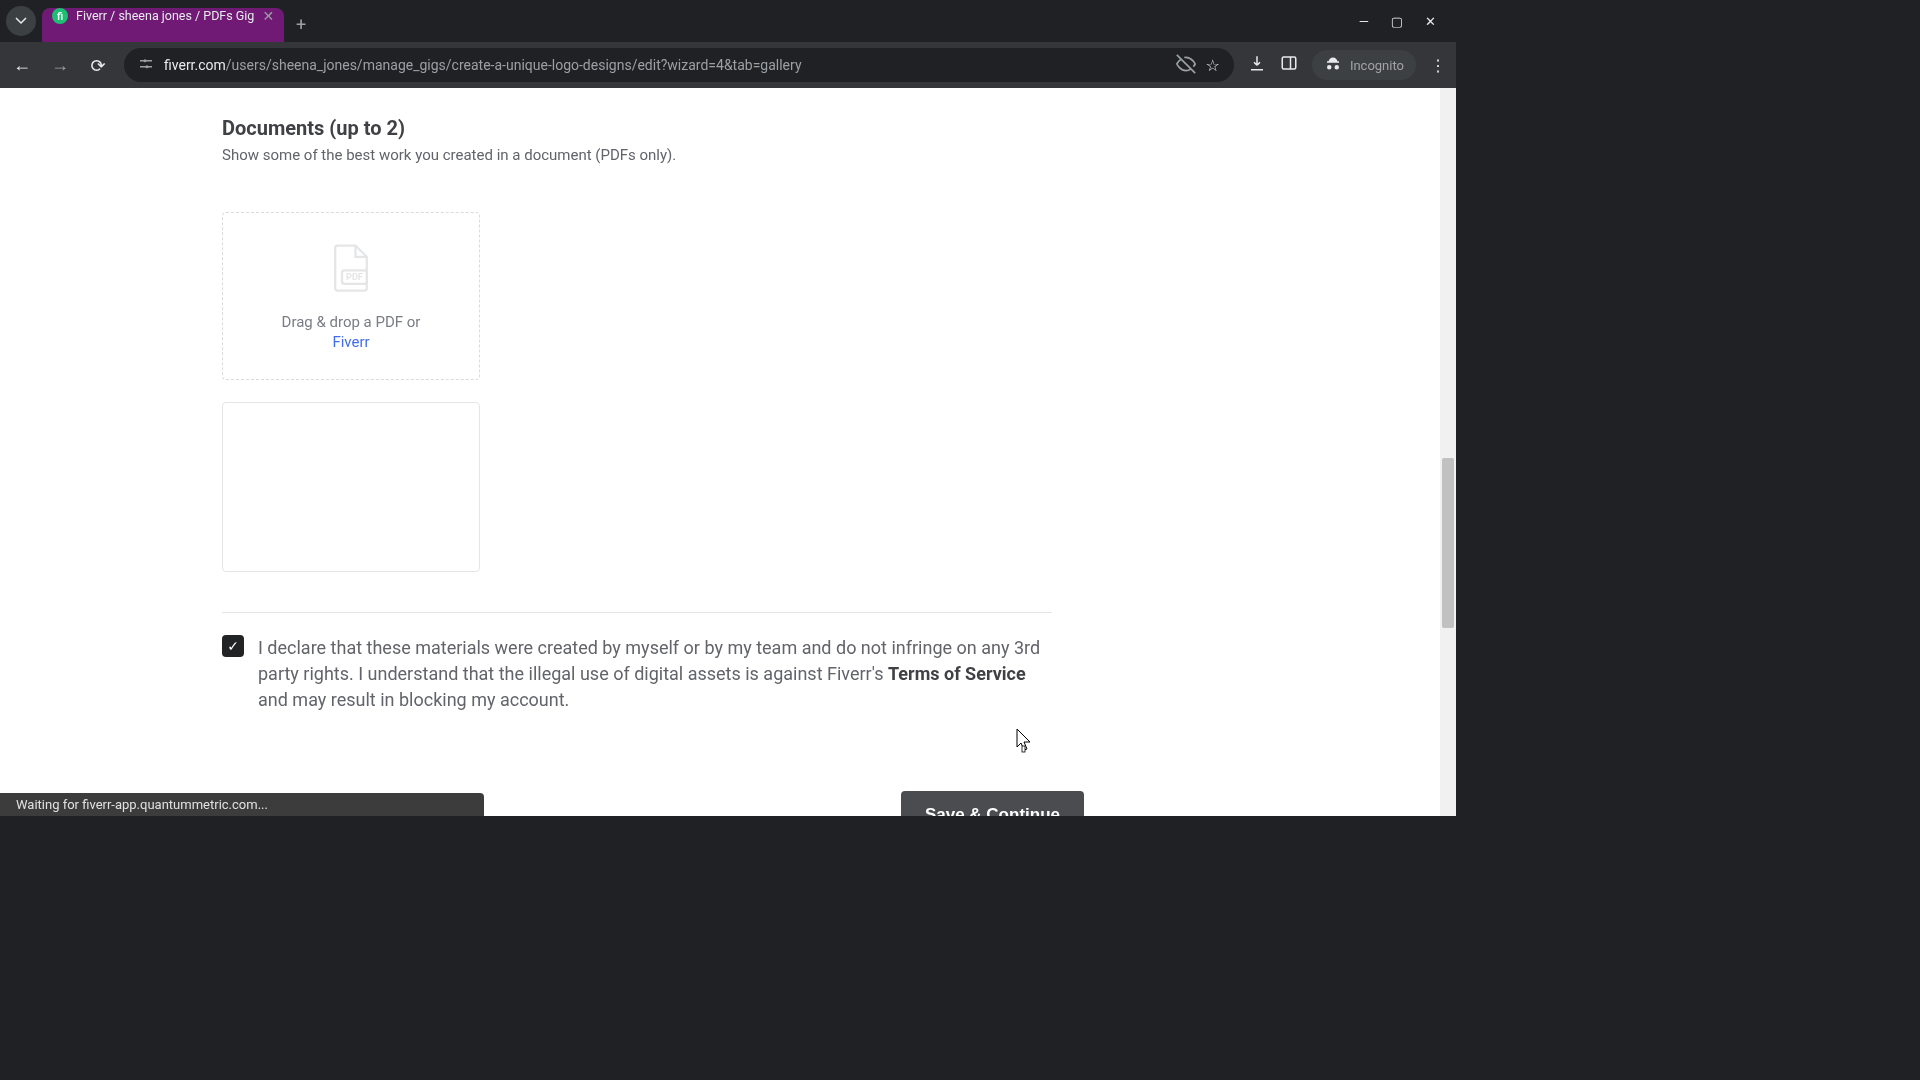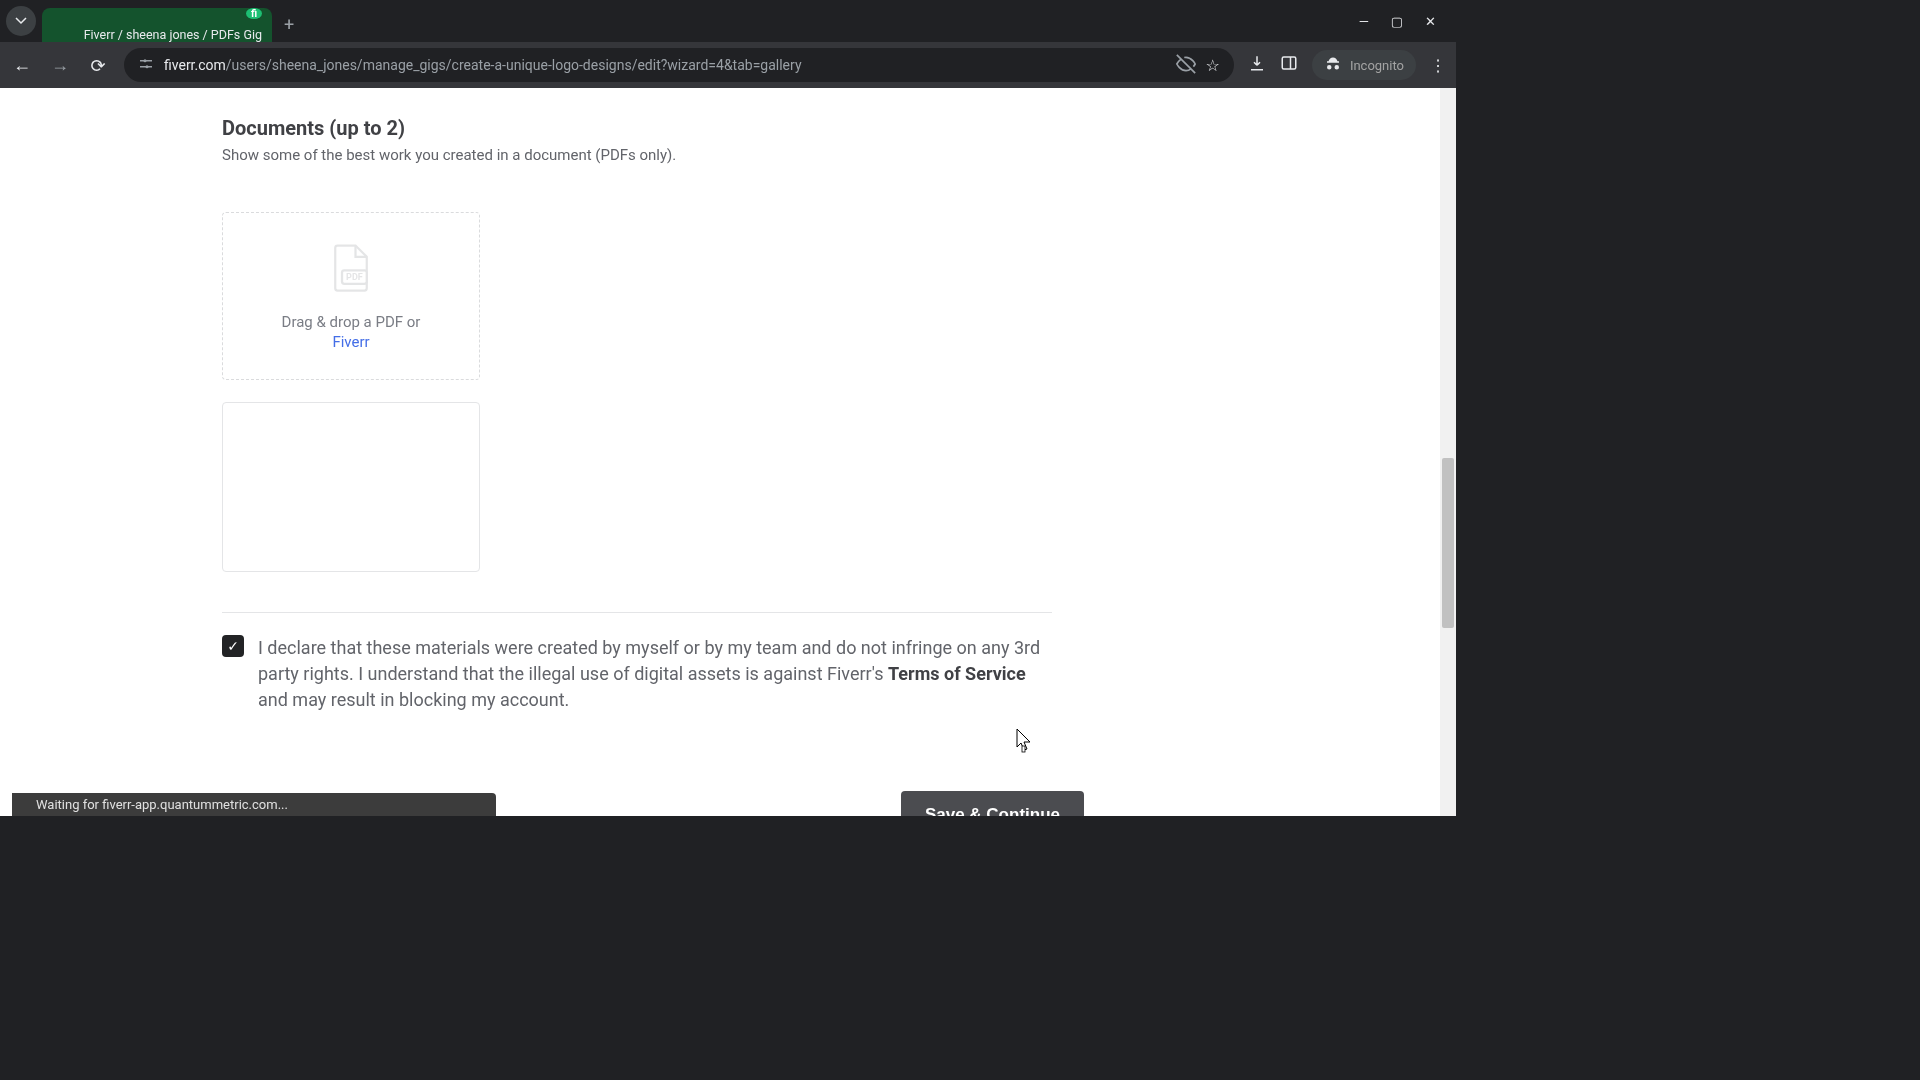--- a/index.html
+++ b/index.html
@@ -20,31 +20,30 @@
     padding: 0 6px;
   }
   .tab-dropdown {
     width: 30px; height: 30px; border-radius: 50%;
     background: #3c4043;
     display: flex; align-items: center; justify-content: center;
     color: #e8eaed;
     margin-right: 6px;
   }
   .tab {
-    display: flex; align-items: flex-end;
-    background: #14532d;
+    display: flex; align-items: flex-start;
+    background: #701a75;
     height: 34px;
     border-radius: 8px 8px 0 0;
     padding: 0 10px;
     color: #e8eaed;
     font-size: 12.5px;
     gap: 8px;
     min-width: 230px;
     margin-top: 8px;
-    flex-direction: column;
   }
   .favicon {
     width: 16px; height: 16px; border-radius: 50%;
     background: #1dbf73;
     display: flex; align-items: center; justify-content: center;
     color: #fff; font-size: 10px; font-weight: bold;
   }
   .tab-close { color: #9aa0a6; margin-left: auto; font-size: 14px; }
   .new-tab { color: #9aa0a6; font-size: 18px; margin-left: 12px; margin-top: 6px; }
   .window-controls {
@@ -160,23 +159,23 @@
     border: none; border-radius: 4px;
     padding: 14px 24px;
     font-size: 17px; font-weight: 700;
     cursor: pointer;
   }
   .back-link {
     color: #1dbf73; font-size: 16px; font-weight: 600;
     margin-right: 4px;
   }
   .status-bar {
-    position: absolute; left: 12px; bottom: 0;
+    position: absolute; left: 0; bottom: 0;
     background: #3c3c3c; color: #e0e0e0;
-    font-size: 13px; padding: 4px 24px;
+    font-size: 13px; padding: 4px 16px;
     border-top-right-radius: 4px;
     width: 484px;
   }
   .cursor {
     position: absolute;
     left: 1014px; top: 728px;
     width: 20px; height: 26px;
     pointer-events: none;
     z-index: 100;
   }

